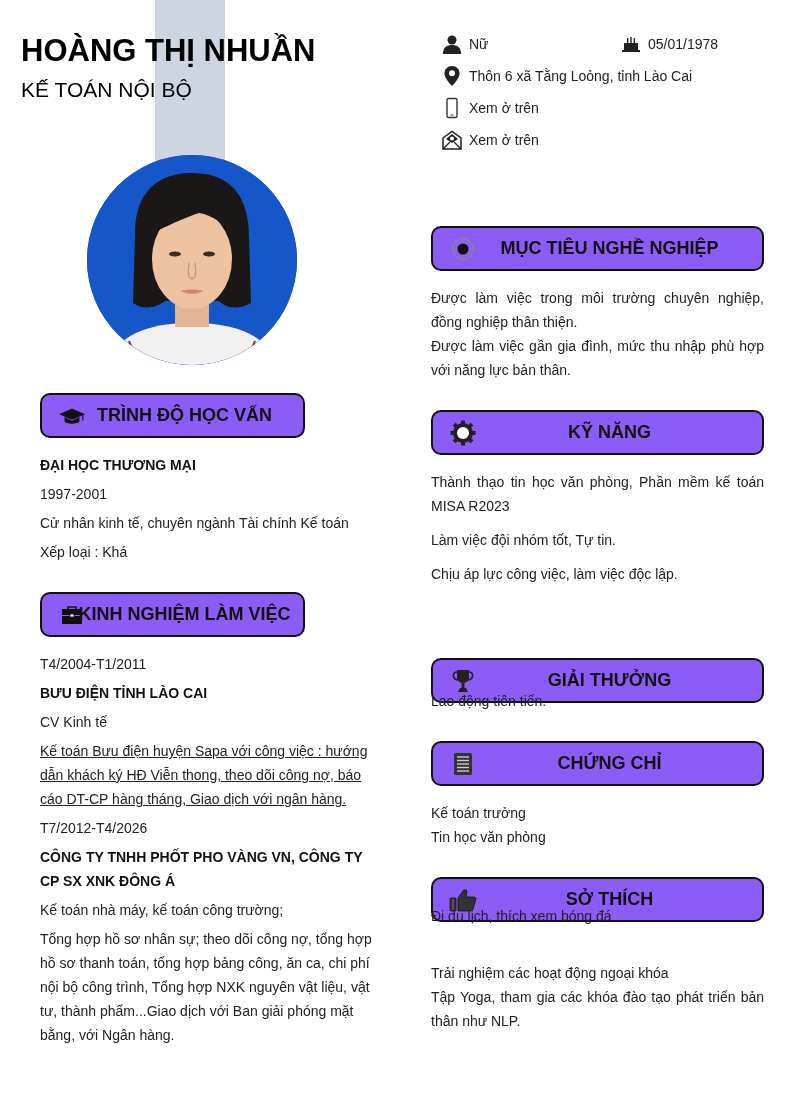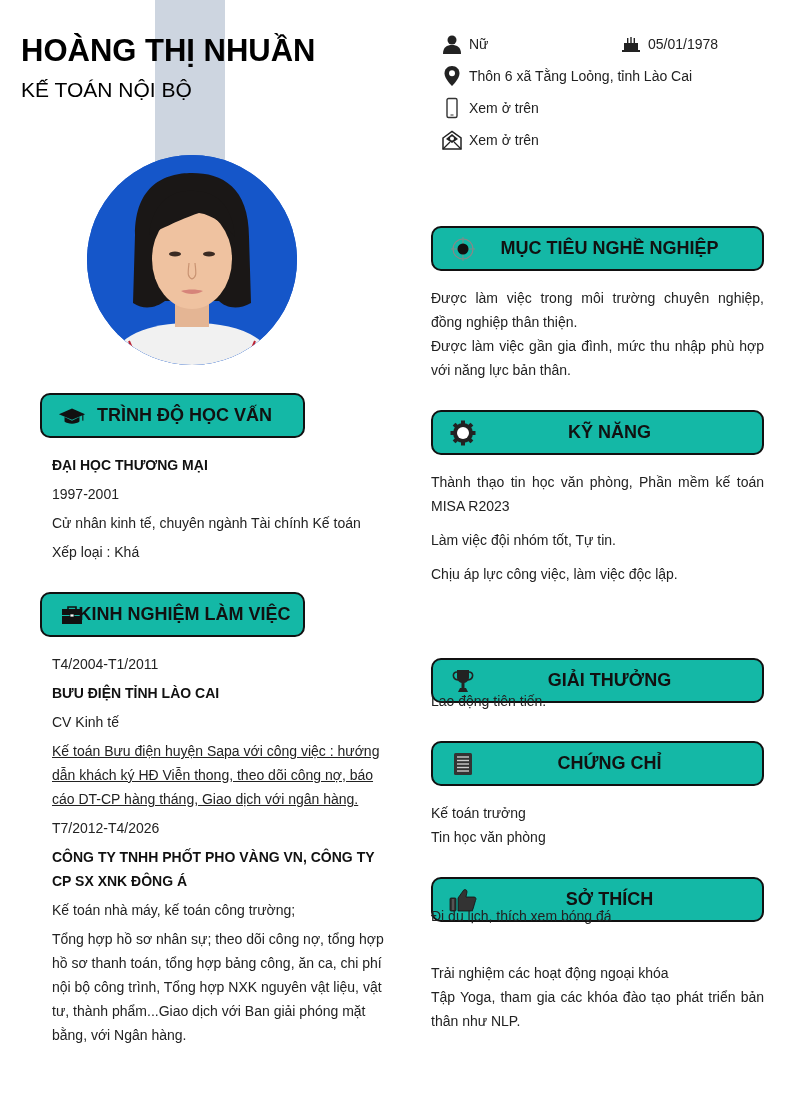--- a/index.html
+++ b/index.html
@@ -11,30 +11,30 @@
     .name { position: absolute; left: 21px; top: 33px; font-size: 31px; font-weight: bold; color: #000; letter-spacing: 0px; white-space: nowrap; }
     .role { position: absolute; left: 21px; top: 78px; font-size: 21px; color: #000; white-space: nowrap; }
 
     .avatar { position: absolute; left: 87px; top: 155px; width: 210px; height: 210px; border-radius: 50%; overflow: hidden; background: #1556c9; }
     .avatar svg { width: 100%; height: 100%; display: block; }
 
     .contact { position: absolute; font-size: 14px; color: #222; display: flex; align-items: center; white-space: nowrap; }
     .contact .ic { width: 22px; height: 22px; display: inline-flex; align-items: center; justify-content: center; margin-right: 6px; }
     .contact .ic svg { display: block; }
 
-    .sec-head { position: absolute; height: 45px; border: 2px solid #111; border-radius: 10px; display: flex; align-items: center; background: #14b8a6; }
+    .sec-head { position: absolute; height: 45px; border: 2px solid #111; border-radius: 10px; display: flex; align-items: center; background: #8b5cf6; }
     .sec-head .ic { position: absolute; left: 16px; top: 50%; transform: translateY(-50%); width: 28px; height: 26px; display: flex; align-items: center; justify-content: center; }
     .sec-head .title { width: 100%; text-align: center; font-size: 18px; font-weight: bold; color: #111; padding-left: 24px; }
 
     .left-col .sec-head { left: 40px; width: 265px; }
     .right-col .sec-head { left: 431px; width: 333px; }
 
     .txt { position: absolute; font-size: 14px; color: #222; line-height: 24px; }
     .txt.b { font-weight: bold; color: #111; }
-    .left-col .txt { left: 40px; width: 335px; margin-left: 12px; }
+    .left-col .txt { left: 40px; width: 335px; }
     .right-col .txt { left: 431px; width: 333px; }
     .justify { text-align: justify; }
   </style>
 </head>
 <body>
 
 <div class="accent-bar"></div>
 
 <div class="name">HOÀNG THỊ NHUẦN</div>
 <div class="role">KẾ TOÁN NỘI BỘ</div>

